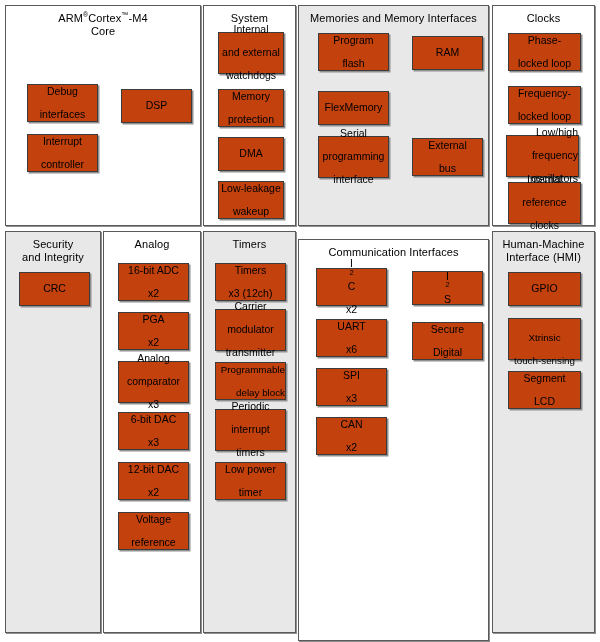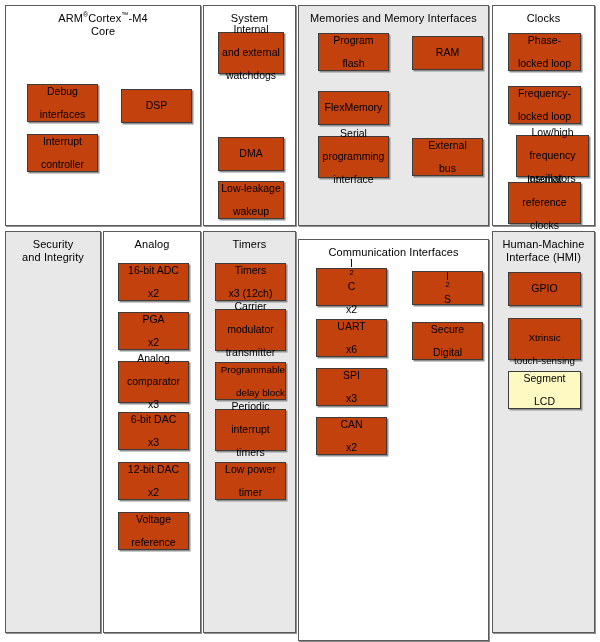--- a/index.html
+++ b/index.html
@@ -47,21 +47,21 @@
     background: #c2410c;
     box-shadow: 1.5px 1.5px 0 0 #909090;
     display: flex;
     align-items: center;
     justify-content: center;
     text-align: center;
     font-size: 10.5px;
     line-height: 11.6px;
     color: #000000;
   }
-  .block.shaded { background: #fef9c3; }
+  .block.shaded { background: #c2410c; }
   .block span { display: block; width: 100%; }
 
   sup {
     font-size: 7.5px;
     vertical-align: super;
     line-height: 0;
   }
   .reg {
     font-size: 7px;
     vertical-align: super;
@@ -89,20 +89,23 @@
       <span><span>Interrupt</span><br><span>controller</span></span>
     </div>
   </div>
 
   <div class="panel white" style="left:203px; top:5px; width:93px; height:221px;">
     <div class="panel-title">System</div>
 
     <div class="block" style="left:14px; top:26px; width:66px; height:42px;">
       <span><span>Internal</span><br><span>and external</span><br><span>watchdogs</span></span>
     </div>
+    <div class="block" style="left:14px; top:83px; width:66px; height:38px;">
+      <span><span>Memory</span><br><span>protection</span></span>
+    </div>
     <div class="block" style="left:14px; top:131px; width:66px; height:34px;">
       <span>DMA</span>
     </div>
     <div class="block" style="left:14px; top:175px; width:66px; height:38px;">
       <span><span>Low-leakage</span><br><span>wakeup</span></span>
     </div>
   </div>
 
   <div class="panel gray" style="left:298px; top:5px; width:191px; height:221px;">
     <div class="panel-title">Memories and Memory Interfaces</div>
@@ -126,34 +129,37 @@
 
   <div class="panel white" style="left:492px; top:5px; width:103px; height:221px;">
     <div class="panel-title">Clocks</div>
 
     <div class="block" style="left:15px; top:27px; width:73px; height:38px;">
       <span><span>Phase-</span><br><span>locked loop</span></span>
     </div>
     <div class="block" style="left:15px; top:80px; width:73px; height:38px;">
       <span><span>Frequency-</span><br><span>locked loop</span></span>
     </div>
-    <div class="block" style="left:23px; top:129px; width:73px; height:42px;">
+    <div class="block" style="left:13px; top:129px; width:73px; height:42px;text-align:right;">
       <span><span>Low/high</span><br><span>frequency</span><br><span>oscillators</span></span>
     </div>
     <div class="block" style="left:15px; top:176px; width:73px; height:42px;">
       <span><span>Internal</span><br><span>reference</span><br><span>clocks</span></span>
     </div>
   </div>
 
   <div class="panel gray" style="left:5px; top:231px; width:96px; height:402px;">
     <div class="panel-title">
       <div>Security</div>
       <div>and Integrity</div>
     </div>
 
+    <div class="block" style="left:13px; top:40px; width:71px; height:34px;">
+      <span>CRC</span>
+    </div>
   </div>
 
   <div class="panel white" style="left:103px; top:231px; width:98px; height:402px;">
     <div class="panel-title">Analog</div>
 
     <div class="block" style="left:14px; top:31px; width:71px; height:38px;">
       <span><span>16-bit ADC</span><br><span>x2</span></span>
     </div>
     <div class="block" style="left:14px; top:80px; width:71px; height:38px;">
       <span><span>PGA</span><br><span>x2</span></span>

